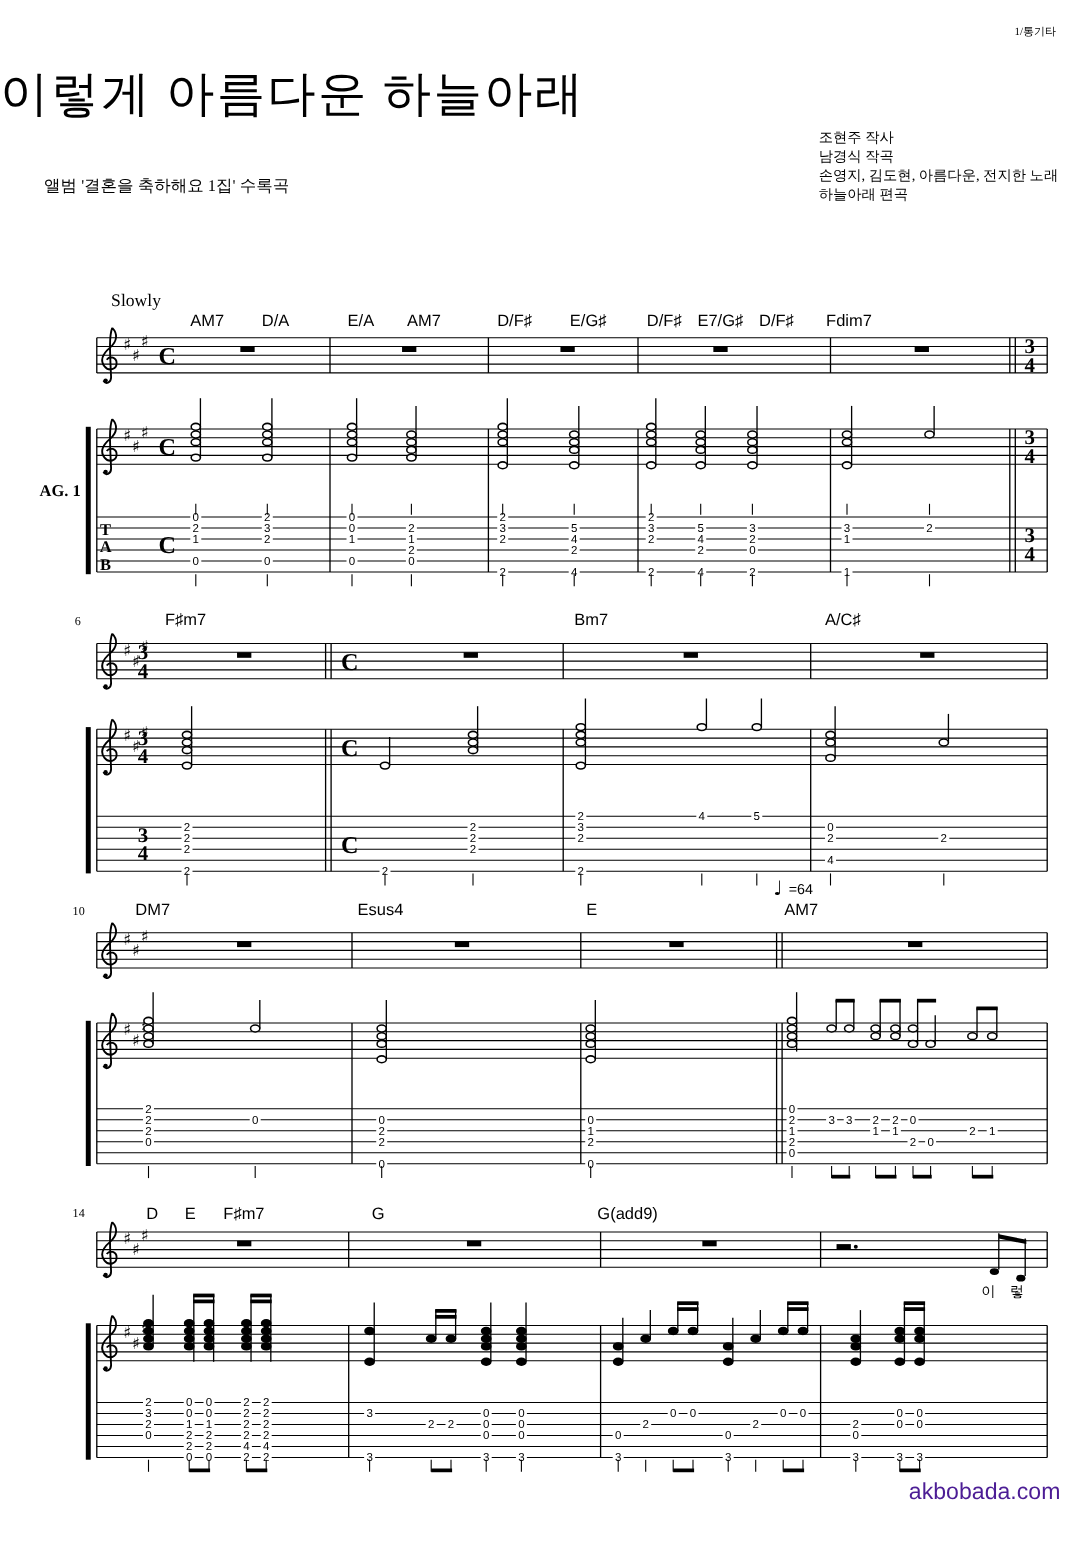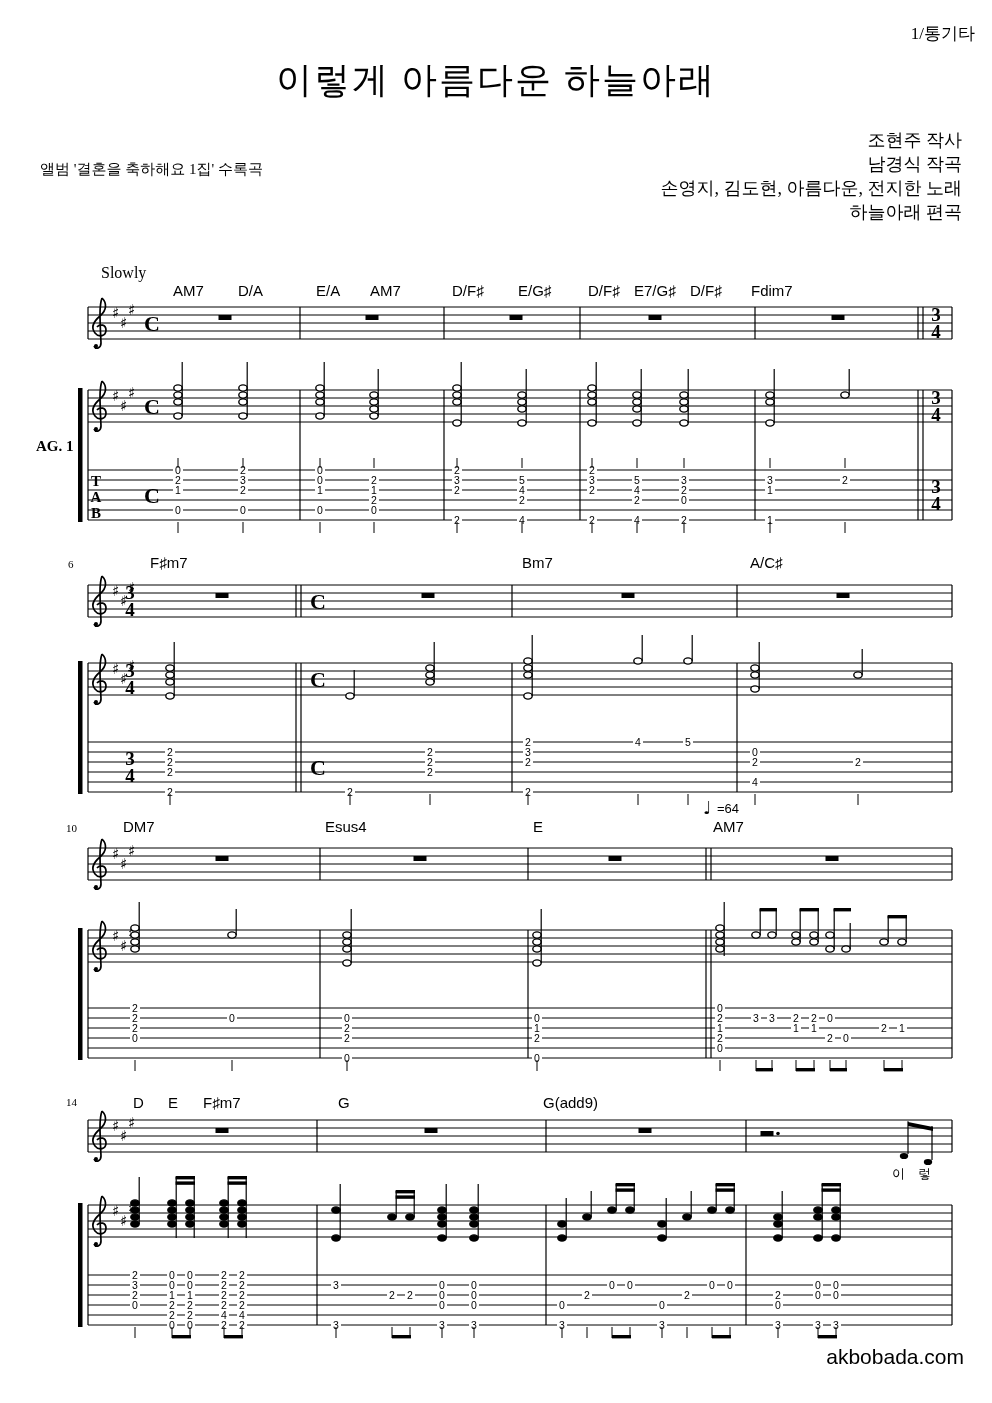--- a/index.html
+++ b/index.html
@@ -1,21 +1,21 @@
 <!DOCTYPE html>
 <html><head>
 <meta charset="utf-8">
 <style>
   html,body{margin:0;padding:0;background:#fff;}
   body{width:992px;height:1403px;position:relative;font-family:"Liberation Serif",serif;color:#000;overflow:hidden;}
-  .page-label{position:absolute;top:22px;right:17px;font-size:17px;font-family:Liberation Serif, serif;}
-  .title{position:absolute;top:56px;left:0;width:100%;text-align:center;font-size:36px;letter-spacing:2px;}
+  .page-label{position:absolute;top:22px;right:32px;font-size:10px;font-family:Liberation Serif, serif;}
+  .title{position:absolute;top:56px;left:0;width:100%;font-size:44px;letter-spacing:2px;}
   .album-note{position:absolute;top:160px;left:40px;font-size:15px;}
-  .credits{position:absolute;top:128px;right:30px;text-align:right;font-size:18px;line-height:1.34;}
-  .watermark{position:absolute;top:1345px;right:28px;font-size:21px;font-family:"Liberation Sans",sans-serif;color:#000000;}
+  .credits{position:absolute;top:116px;right:30px;text-align:left;font-size:13px;line-height:1.34;}
+  .watermark{position:absolute;top:1345px;right:28px;font-size:21px;font-family:"Liberation Sans",sans-serif;color:#4c1d95;}
   #score{position:absolute;top:0;left:0;pointer-events:none;}
 </style>
 </head>
 <body>
 
 <div class="page-label">1/통기타</div>
 <div class="title">이렇게 아름다운 하늘아래</div>
 <div class="album-note">앨범 '결혼을 축하해요 1집' 수록곡</div>
 <div class="credits">
   <div>조현주 작사</div>

